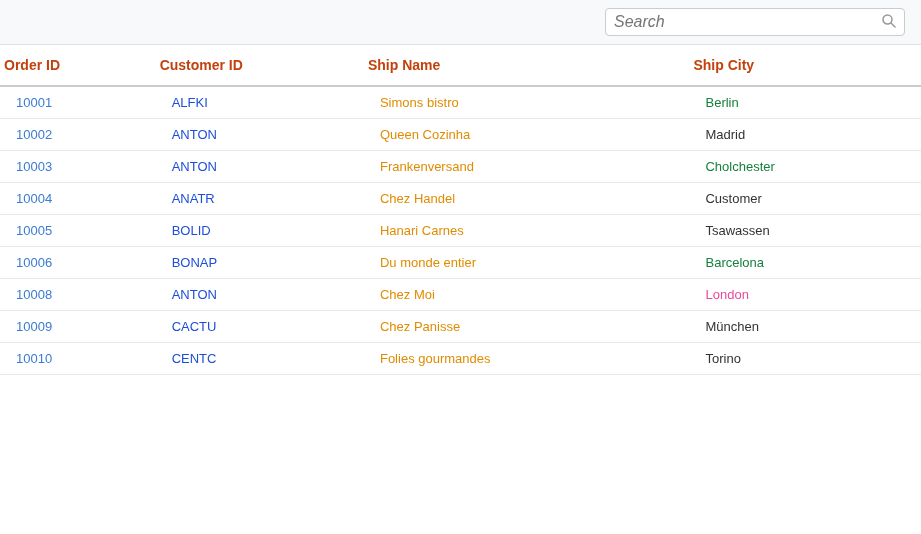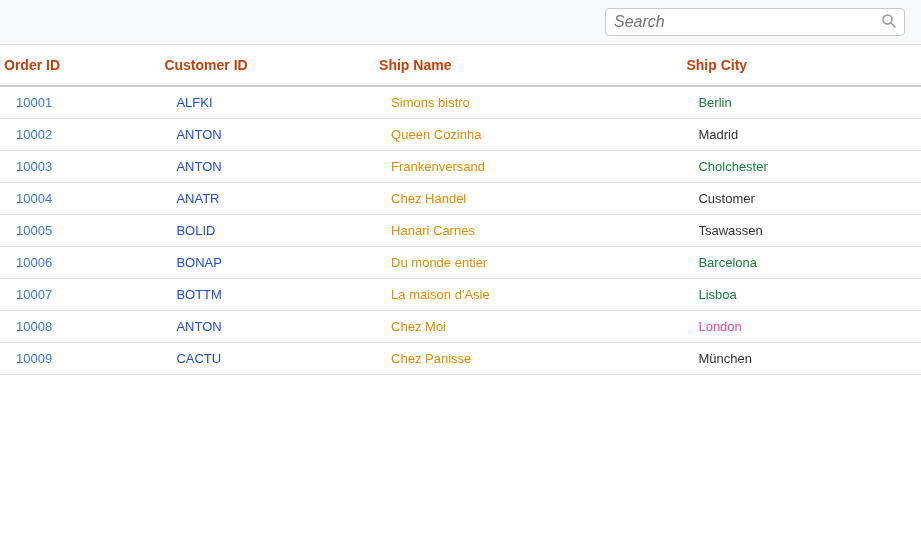--- a/index.html
+++ b/index.html
@@ -159,31 +159,31 @@
       <td class="col-ship-name">Hanari Carnes</td>
       <td class="col-ship-city dark">Tsawassen</td>
     </tr>
       <tr>
       <td class="col-order-id">10006</td>
       <td class="col-customer-id">BONAP</td>
       <td class="col-ship-name">Du monde entier</td>
       <td class="col-ship-city">Barcelona</td>
     </tr>
       <tr>
-      <td class="col-order-id">10007</td>
-      <td class="col-customer-id">BOTTM</td>
-      <td class="col-ship-name">La maison d'Asie</td>
-      <td class="col-ship-city">Lisboa</td>
-    </tr>
-      <tr>
       <td class="col-order-id">10008</td>
       <td class="col-customer-id">ANTON</td>
       <td class="col-ship-name">Chez Moi</td>
       <td class="col-ship-city red">London</td>
     </tr>
       <tr>
       <td class="col-order-id">10009</td>
       <td class="col-customer-id">CACTU</td>
       <td class="col-ship-name">Chez Panisse</td>
       <td class="col-ship-city dark">München</td>
     </tr>
+      <tr>
+      <td class="col-order-id">10010</td>
+      <td class="col-customer-id">CENTC</td>
+      <td class="col-ship-name">Folies gourmandes</td>
+      <td class="col-ship-city dark">Torino</td>
+    </tr>
     </tbody>
 </table>
 
 </body></html>

